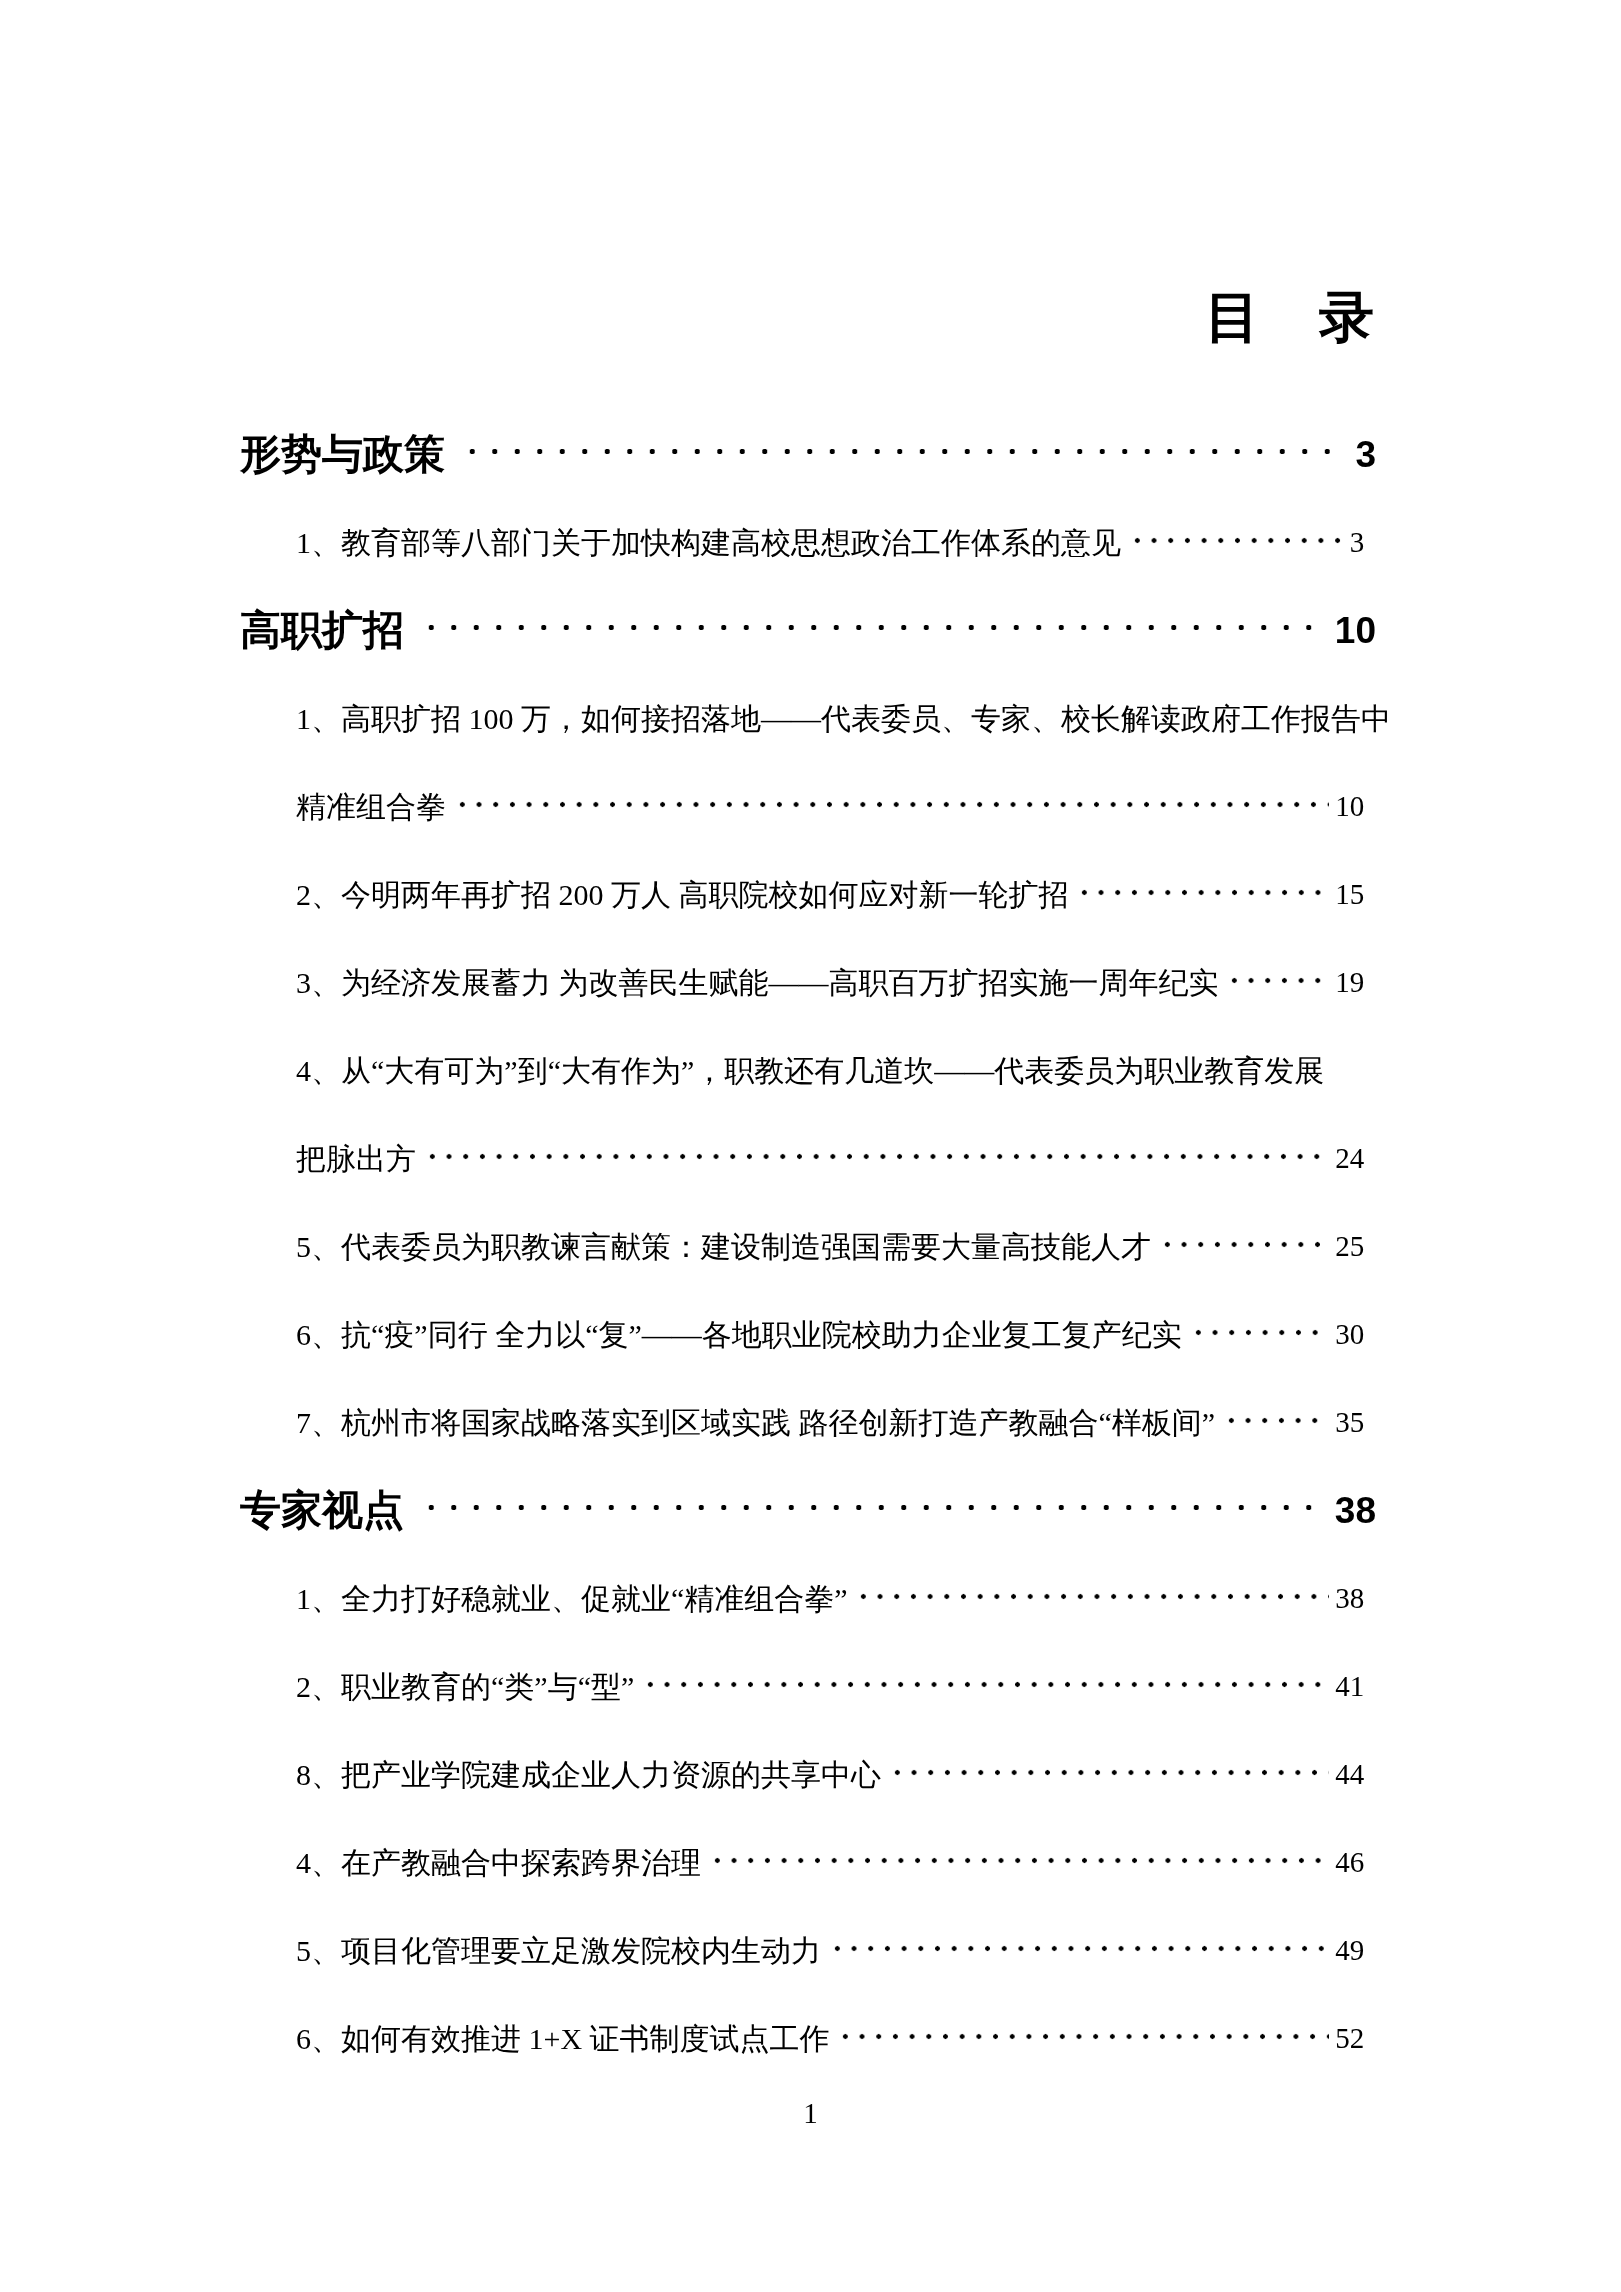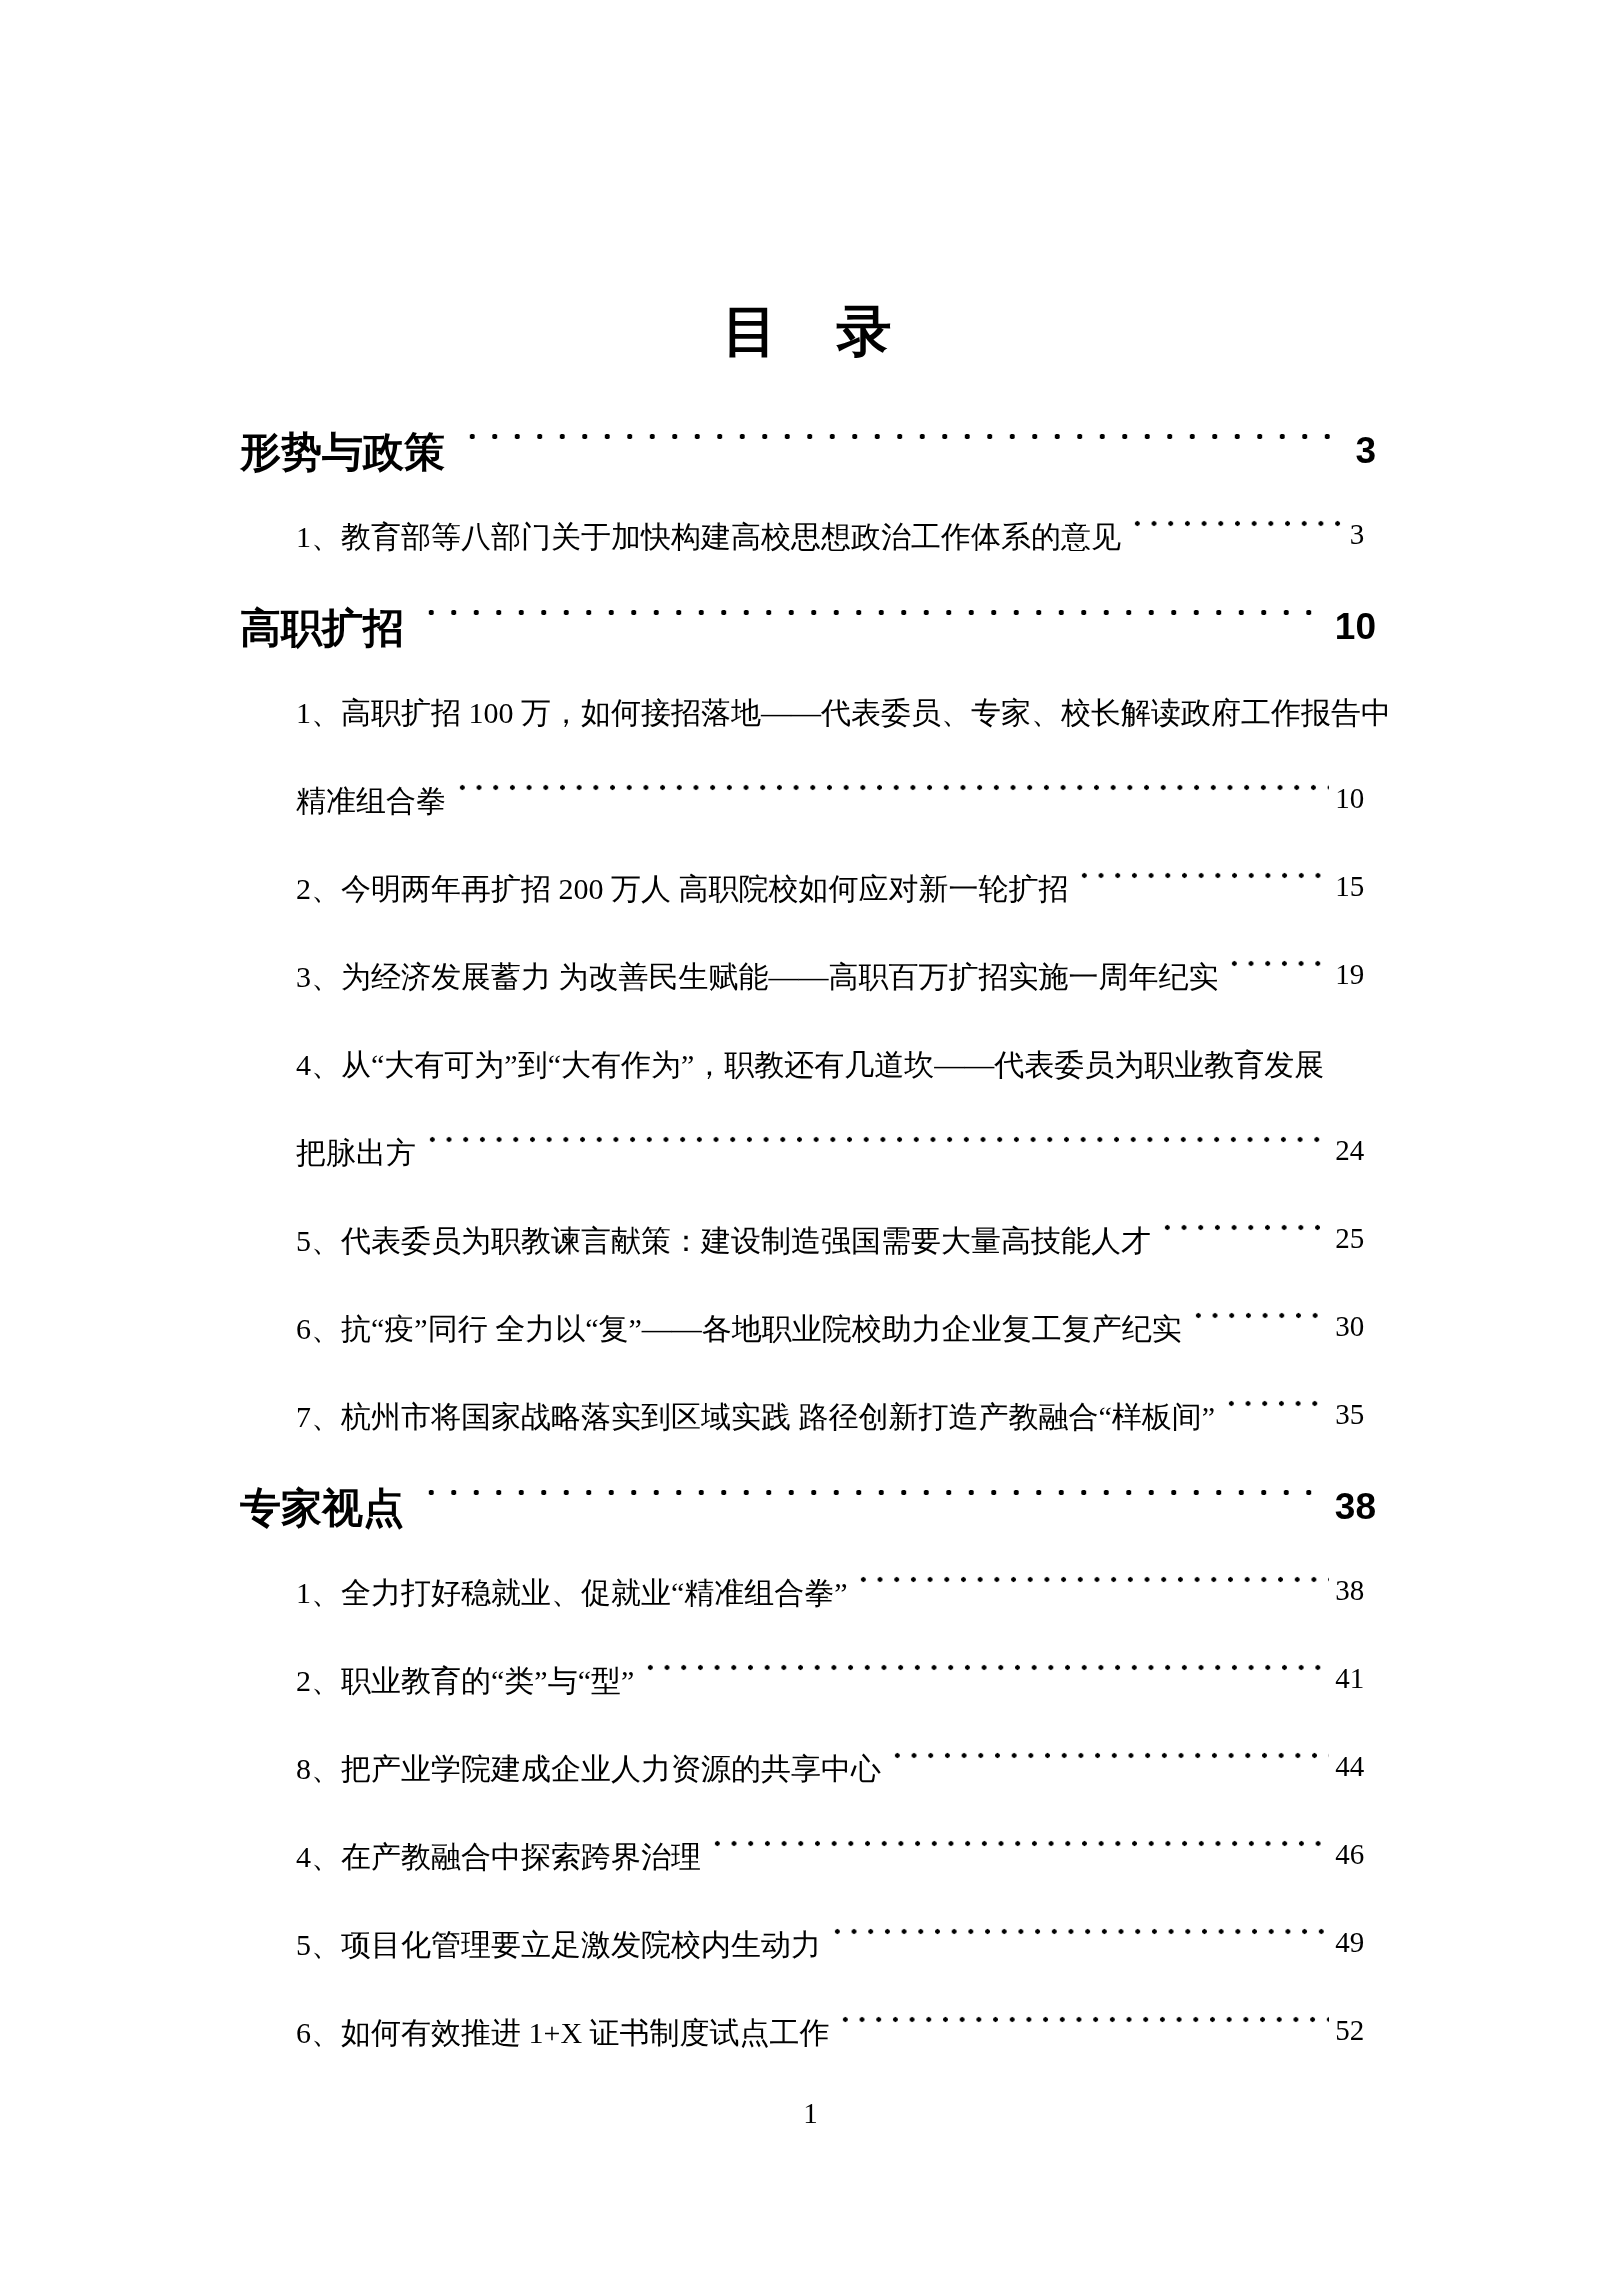--- a/index.html
+++ b/index.html
@@ -12,35 +12,35 @@
     width: 1621px;
     height: 2293px;
     background: #ffffff;
     color: #000000;
     box-sizing: border-box;
     padding: 284px 245px 0 240px;
     overflow: hidden;
     font-family: "Liberation Serif", serif;
   }
   .doc-title {
-    margin: 15px 0 68px 0;
-    text-align: center;
+    margin: 1px 0 68px 0;
+    text-align: right;
     font-family: "Liberation Serif", serif;
     font-weight: bold;
     font-size: 55px;
     line-height: 65px;
     letter-spacing: 2px;
   }
   .toc {
     width: 100%;
   }
   .line {
     height: 88px;
     display: flex;
-    align-items: flex-start;
+    align-items: center;
     box-sizing: border-box;
     padding-bottom: 15.7px;
   }
   
   .sec .row-text {
     font-family: "Liberation Sans", sans-serif;
     font-weight: bold;
     font-size: 41px;
     line-height: 1;
     white-space: nowrap;

